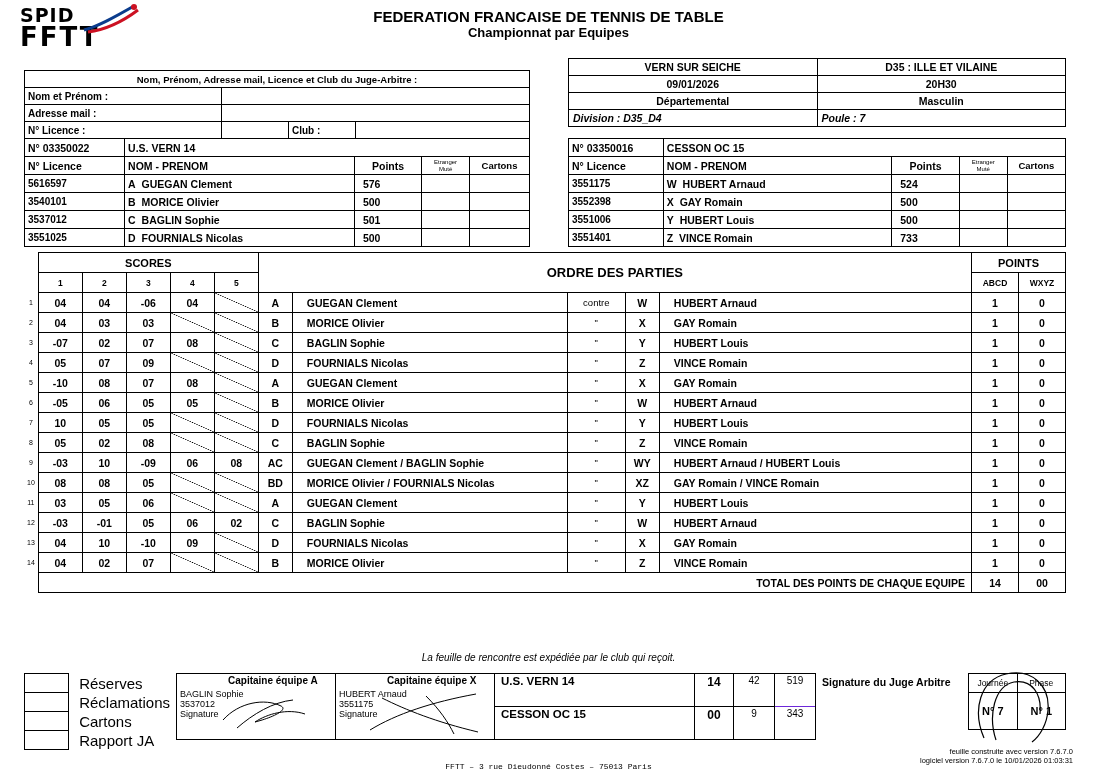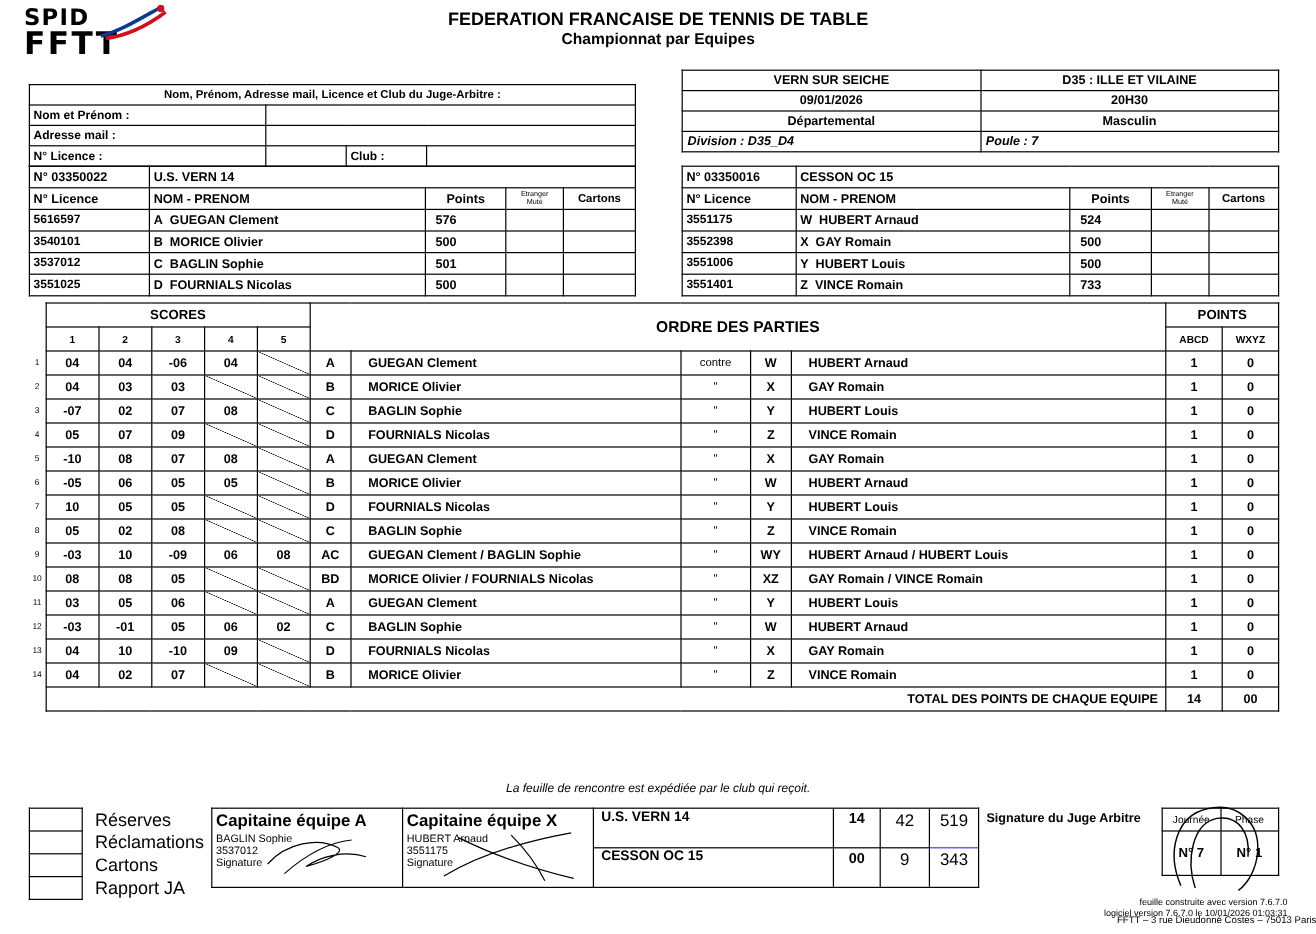--- a/index.html
+++ b/index.html
@@ -70,33 +70,33 @@
   .expedie{position:absolute;left:0;top:652px;width:1097px;text-align:center;font-size:10px;font-style:italic;}
 
   
   .res{position:absolute;left:24px;top:673px;width:150px;}
   .res td{height:15.5px;font-size:15px;}
   .res td.box{width:42px;}
   .res td.lab{border:none;padding-left:10px;}
 
   .cap{position:absolute;left:176px;top:673px;width:640px;}
   .cap td{vertical-align:top;}
-  .cap .captitle{font-weight:bold;font-size:14px;}
+  .cap .captitle{font-weight:bold;font-size:10px;margin-left:48px;}
   .cap .small{font-size:9px;}
   .cap .teamname{font-weight:bold;font-size:11.5px;padding-left:6px;}
   .cap .bigres{font-weight:bold;font-size:12px;text-align:center;}
-  .cap .smallres{font-size:14px;text-align:center;}
+  .cap .smallres{font-size:10px;text-align:center;}
 
   .sig{position:absolute;left:822px;top:676px;font-weight:bold;font-size:10.5px;}
   .jp{position:absolute;left:968px;top:673px;width:98px;}
   .jp td{text-align:center;height:16px;}
   .jp .h{font-size:8.5px;}
   .jp .v{font-weight:bold;font-size:11px;}
 
-  .footA{position:absolute;left:0;top:762px;width:1097px;text-align:right;font-size:8px;}
+  .footA{position:absolute;left:0;top:762px;width:1097px;text-align:center;font-size:8px;font-family:Liberation Mono, monospace;}
   .footB{position:absolute;right:24px;top:747px;text-align:right;font-size:7.5px;line-height:9px;}
 
   .sigpath{position:absolute;pointer-events:none;}
 </style>
 </head>
 <body>
 
 <div class="page">
 
   <div class="logo">

